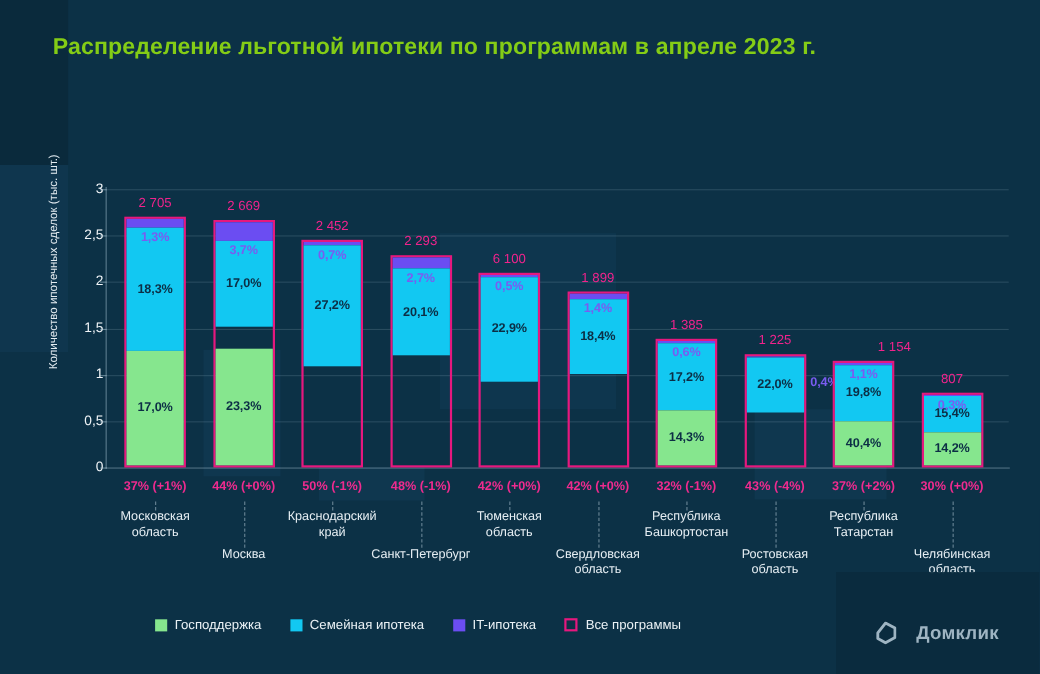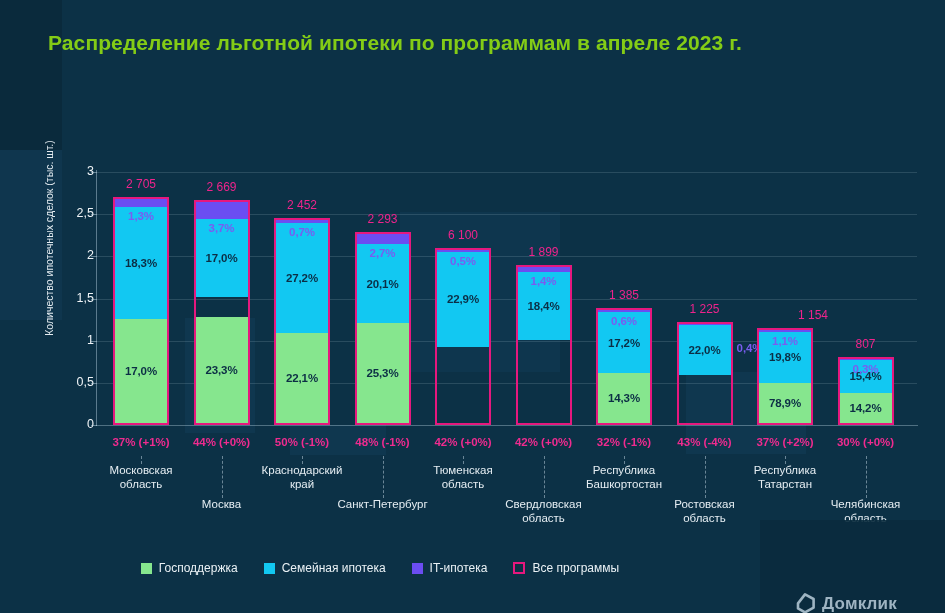--- a/index.html
+++ b/index.html
@@ -87,21 +87,21 @@
   }
   .legend-item{display:flex;align-items:center;gap:7px;}
   .swatch{width:11px;height:11px;display:inline-block;}
   .sw-gos{background:#86e68e;}
   .sw-fam{background:#12c8f2;}
   .sw-it{background:#6b4df2;}
   .sw-all{background:transparent;border:2px solid #e6187e;box-sizing:border-box;width:12px;height:12px;}
   .legend-label{font-size:12px;color:#eaf1f5;white-space:nowrap;}
 
   
-  .logo{position:absolute;left:795px;top:593px;display:flex;align-items:center;gap:7px;}
+  .logo{position:absolute;left:795px;top:565px;display:flex;align-items:center;gap:18px;}
   .logo-text{font-size:17px;font-weight:bold;color:#9eb4c2;letter-spacing:.2px;}
 </style>
 </head>
 <body>
 
 <div class="bg-block bg-a"></div>
 <div class="bg-block bg-b"></div>
 <div class="bg-block bg-c"></div>
 <div class="bg-block bg-d"></div>
 <div class="bg-block bg-e"></div>
@@ -169,42 +169,36 @@
         <div class="cat-name" style="top: 497px;">Москва</div>
       </div>
       <div style="position: absolute; left: 274px; top: 0px; width: 56px; height: 613px;">
         <div class="total" style="top: 198.215px;">2 452</div>
         <div class="bar" style="top: 218.215px; height: 206.785px; position: absolute; left: 0px;">
           <div class="seg seg-it" style="flex: 0.014 0 0px;"></div>
           <div class="seg seg-fam" style="flex: 0.544 0 0px;">
             <span class="seg-label">27,2%</span>
             <span class="seg-label top" style="position: absolute; top: 3px; left: 50%; transform: translateX(-50%);">0,7%</span>
           </div>
-          <div class="seg seg-gos" style="flex: 0.442 0 0px;">
-            <span class="seg-label">22,1%</span>
-          </div>
         </div>
         <div class="pct-change">50% (-1%)</div>
         <div class="leader" style="top: 456px; height: 8px;"></div>
         <div class="cat-name" style="top: 463px;">
           <div>Краснодарский</div>
           <div>край</div>
         </div>
       </div>
       <div style="position: absolute; left: 354.5px; top: 0px; width: 56px; height: 613px;">
         <div class="total" style="top: 211.624px;">2 293</div>
         <div class="bar" style="top: 231.624px; height: 193.376px; position: absolute; left: 0px;">
           <div class="seg seg-it" style="flex: 0.0561331 0 0px;"></div>
           <div class="seg seg-fam" style="flex: 0.417879 0 0px;">
             <span class="seg-label">20,1%</span>
             <span class="seg-label top" style="position: absolute; top: 3px; left: 50%; transform: translateX(-50%);">2,7%</span>
           </div>
-          <div class="seg seg-gos" style="flex: 0.525988 0 0px;">
-            <span class="seg-label">25,3%</span>
-          </div>
         </div>
         <div class="pct-change">48% (-1%)</div>
         <div class="leader" style="top: 456px; height: 42px;"></div>
         <div class="cat-name" style="top: 497px;">Санкт-Петербург</div>
       </div>
       <div style="position: absolute; left: 435px; top: 0px; width: 56px; height: 613px;">
         <div class="total" style="top: 227.9px;">6 100</div>
         <div class="bar" style="top: 247.9px; height: 177.1px; position: absolute; left: 0px;">
           <div class="seg seg-it" style="flex: 0.0119332 0 0px;"></div>
           <div class="seg seg-fam" style="flex: 0.546539 0 0px;">
@@ -272,21 +266,21 @@
       </div>
       <div style="position: absolute; left: 757px; top: 0px; width: 56px; height: 613px;">
         <div class="total" style="top: 307.679px; margin-left: 28px;">1 154</div>
         <div class="bar" style="top: 327.679px; height: 97.3207px; position: absolute; left: 0px;">
           <div class="seg seg-it" style="flex: 0.0298103 0 0px;"></div>
           <div class="seg seg-fam" style="flex: 0.536585 0 0px;">
             <span class="seg-label">19,8%</span>
             <span class="seg-label top" style="position: absolute; top: 3px; left: 50%; transform: translateX(-50%);">1,1%</span>
           </div>
           <div class="seg seg-gos" style="flex: 0.433604 0 0px;">
-            <span class="seg-label">78,9%</span>
+            <span class="seg-label">40,4%</span>
           </div>
         </div>
         <div class="pct-change">37% (+2%)</div>
         <div class="leader" style="top: 456px; height: 8px;"></div>
         <div class="cat-name" style="top: 463px;">
           <div>Республика</div>
           <div>Татарстан</div>
         </div>
       </div>
       <div style="position: absolute; left: 837.5px; top: 0px; width: 56px; height: 613px;">

